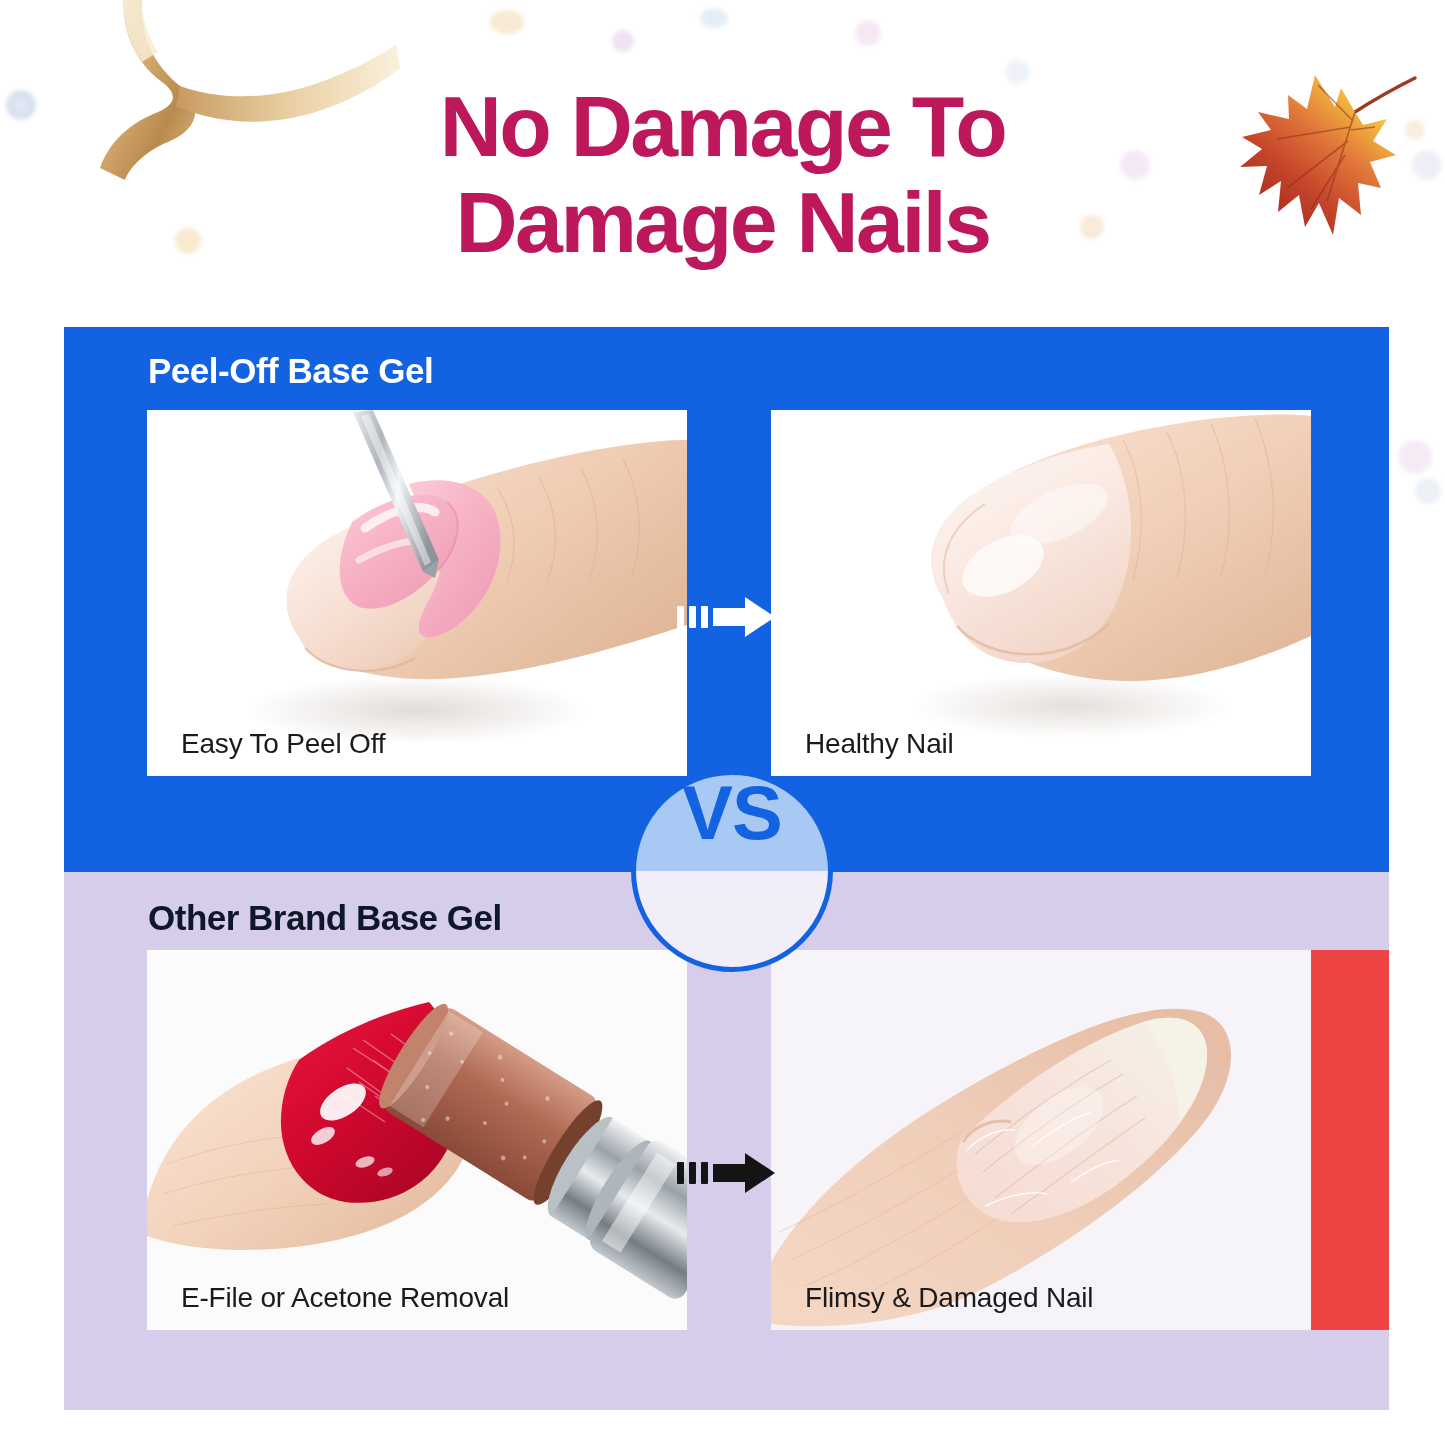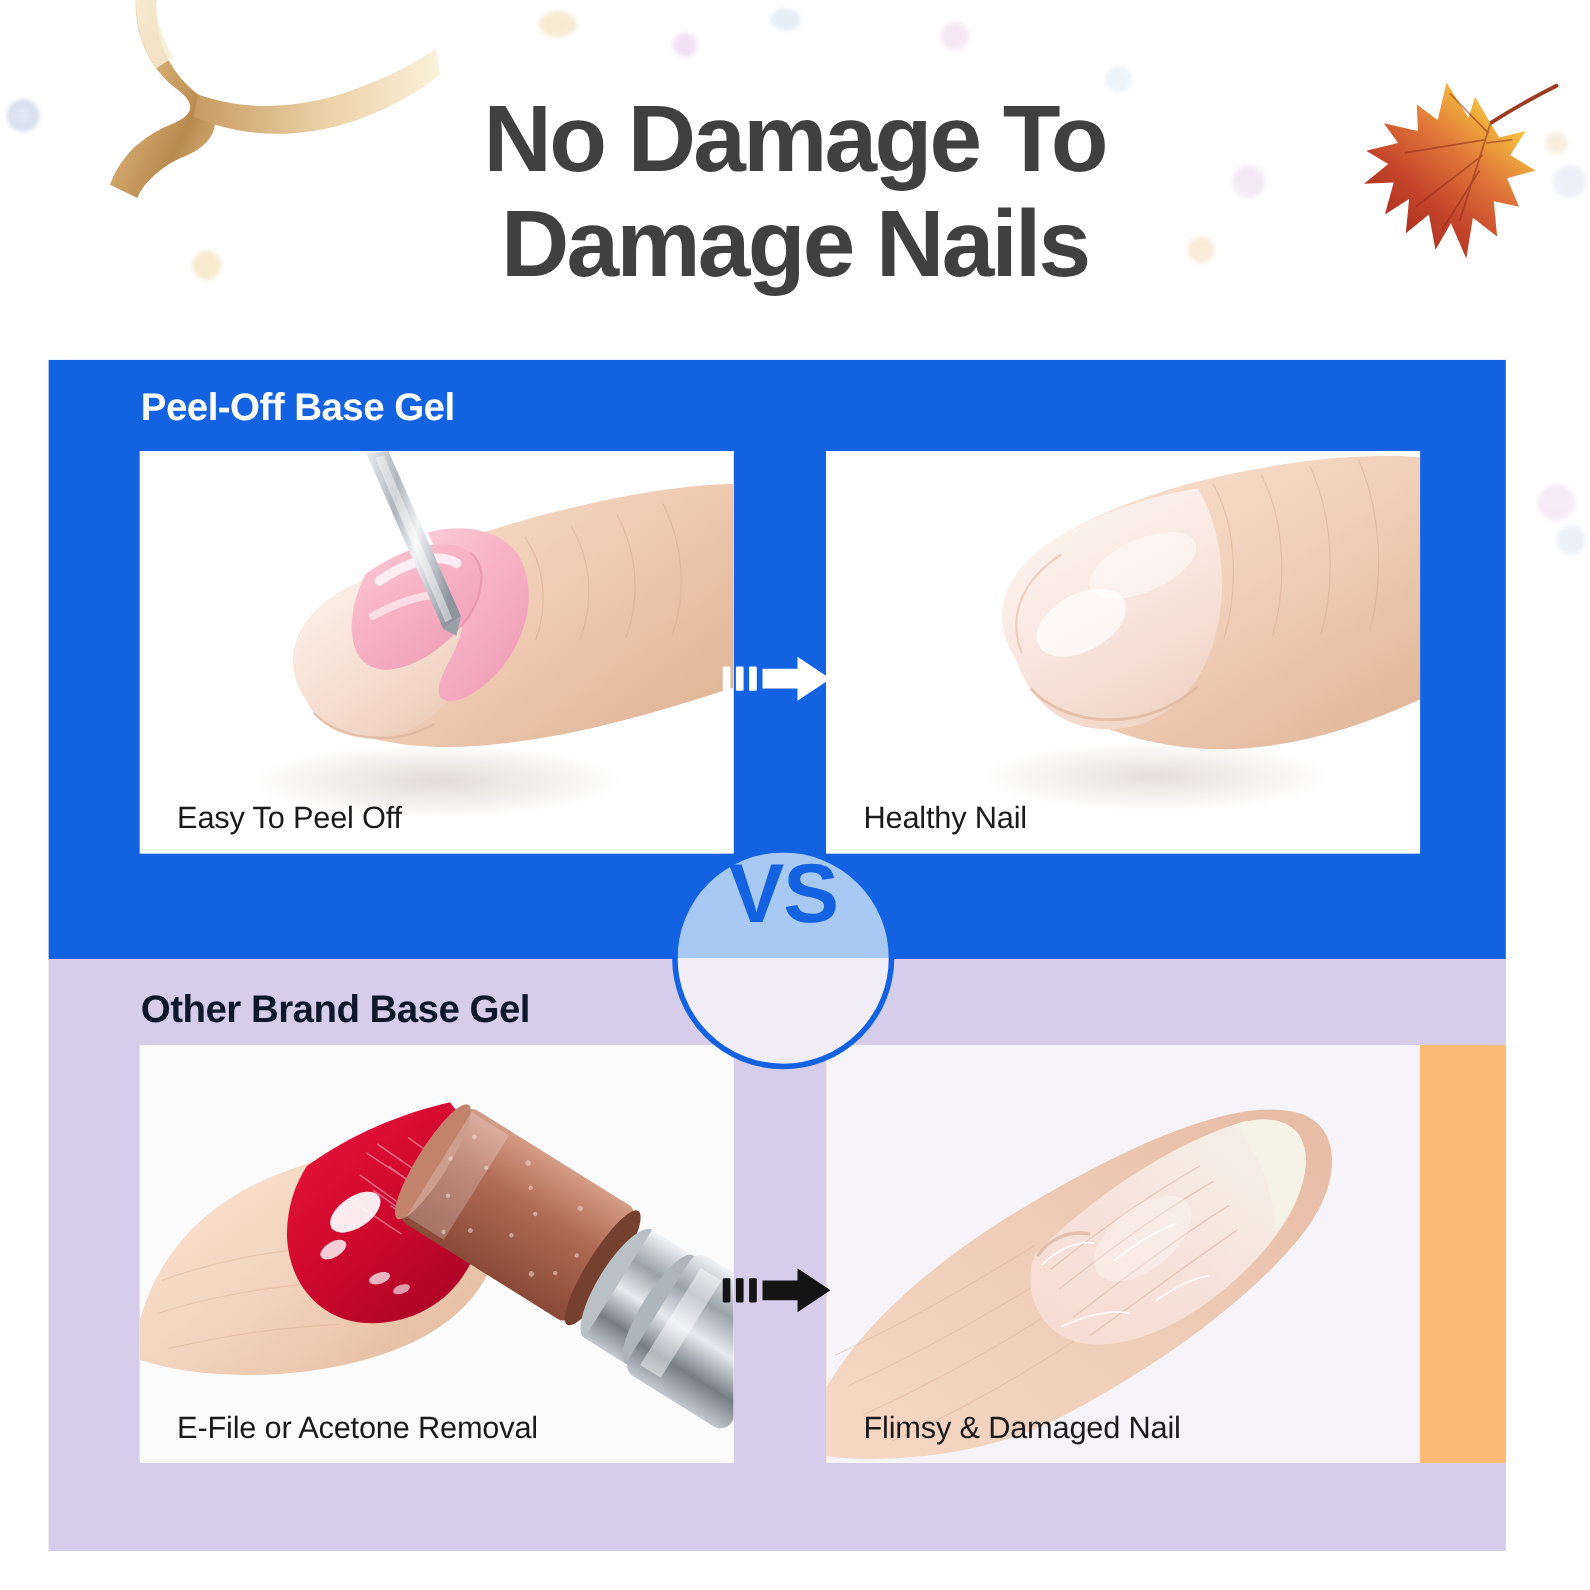--- a/index.html
+++ b/index.html
@@ -17,21 +17,21 @@
   .bokeh { position:absolute; border-radius:50%; filter:blur(2px); pointer-events:none; }
 
   
   .ribbon { position:absolute; pointer-events:none; }
 
   
   .leaf { position:absolute; pointer-events:none; }
 
   
   .panel {
-    position:absolute; left:44px; top:327px; width:1325px; height:1083px;
+    position:absolute; left:64px; top:327px; width:1325px; height:1083px;
     overflow:hidden;
   }
   .half { position:absolute; left:0; width:100%; }
   .half-top { top:0; height:545px; background:#1262e2; }
   .half-bottom { top:545px; height:538px; background:#d6cdea; }
 
   .half-title {
     position:absolute; left:84px; font-weight:bold; letter-spacing:-0.5px;
     font-size:35px; white-space:nowrap;
   }
@@ -43,21 +43,21 @@
     position:absolute; overflow:hidden; background:#ffffff;
   }
   .photo-caption {
     position:absolute; left:18px; bottom:16px; font-size:28px; color:#1a1a1a;
     letter-spacing:-0.2px; white-space:nowrap; z-index:6;margin-left:16px;
   }
 
   .p-tl { left:83px;  top:83px;  width:540px; height:366px; }
   .p-tr { left:707px; top:83px;  width:540px; height:366px; }
   .p-bl { left:83px;  top:623px; width:540px; height:380px; }
-  .p-br { left:707px; top:623px; width:642px; height:380px; background:#fdba74; }
+  .p-br { left:707px; top:623px; width:642px; height:380px; background:#ef4444; }
 
   
   .arrow { position:absolute; display:flex; align-items:center; gap:5px; }
   .arrow .dash { width:7px; height:22px; border-radius:1px; }
   .arrow-top { left:613px; top:270px; }
   .arrow-top .dash { background:#ffffff; }
   .arrow-bottom { left:613px; top:826px; }
   .arrow-bottom .dash { background:#141414; }
 
   .arrow svg { display:block; }
@@ -70,21 +70,21 @@
     background:linear-gradient(to bottom, #a8c9f4 0%, #a8c9f4 50%, #f2eef9 50%, #f2eef9 100%);
     z-index:10;
   }
   .vs-badge span {
     font-size:76px; font-weight:bold; color:#1262e2; letter-spacing:-1px; line-height:1;
   }
 
   
   .headline {
     position:absolute; left:0; top:78px; width:100%;
-    text-align:center; color:#404040; font-weight:bold;
+    text-align:center; color:#be185d; font-weight:bold;
     font-size:86px; line-height:1.12; letter-spacing:-2.5px;
     z-index:5;
   }
   .headline .l2 { display:block; }
 
   
   .ph-bg { position:absolute; inset:0; }
 </style>
 </head>
 <body>

